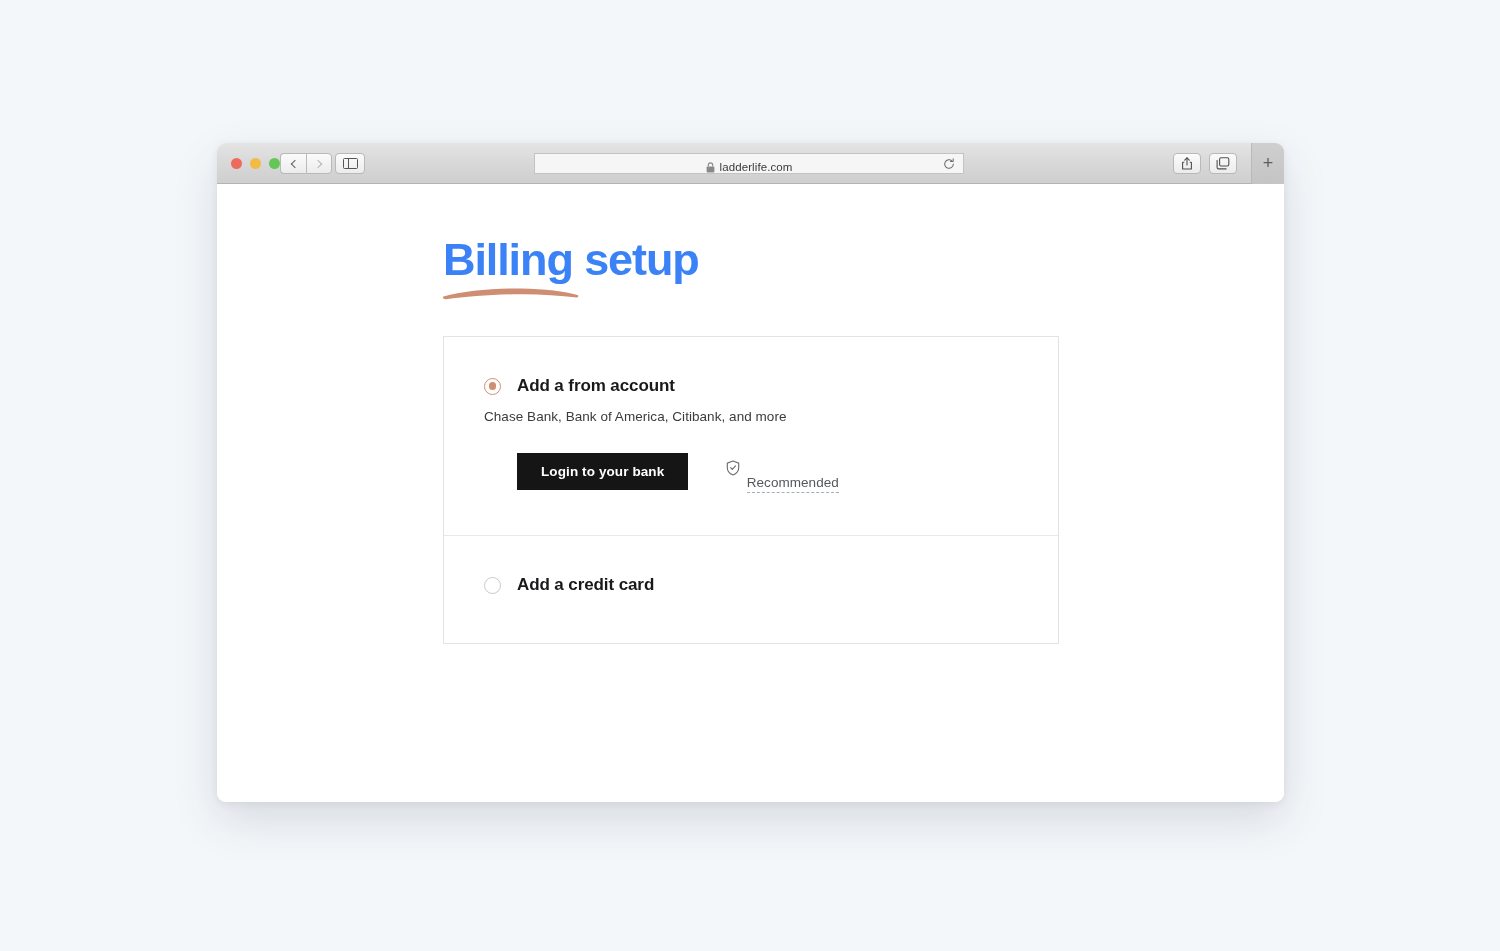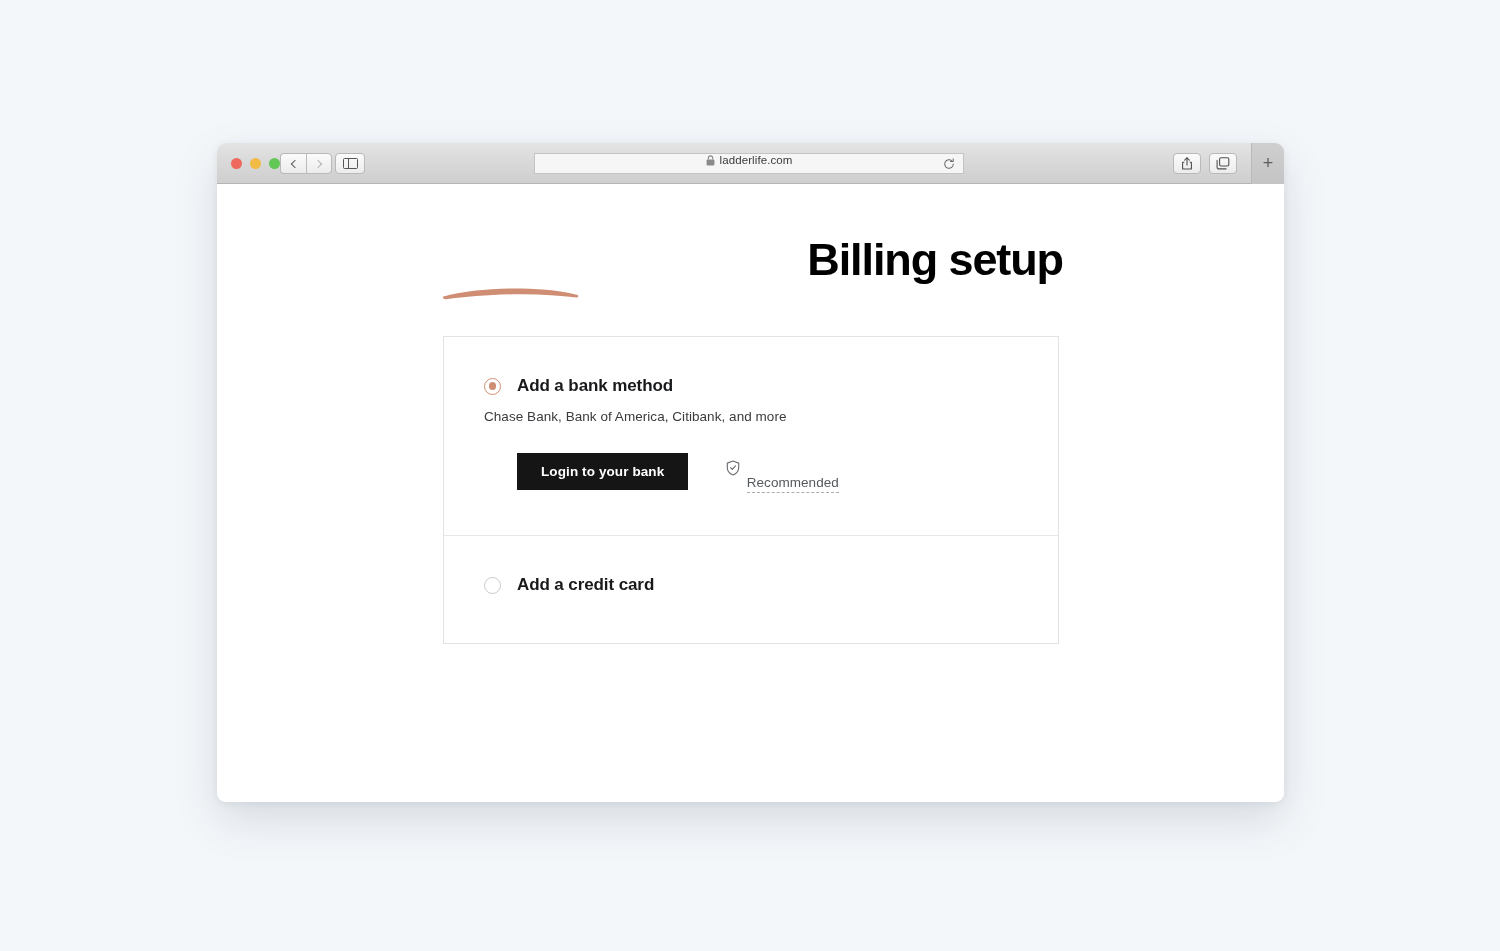--- a/index.html
+++ b/index.html
@@ -117,21 +117,21 @@
   .address-bar {
     position: absolute;
     left: 317px;
     top: 10px;
     width: 430px;
     height: 21px;
     background: #f6f6f6;
     border: 1px solid #c3c3c3;
     border-radius: 0;
     display: flex;
-    align-items: flex-start;
+    align-items: flex-end;
     justify-content: center;
   }
   .url-inner {
     display: flex;
     align-items: center;
     gap: 5px;
   }
   .lock-icon { display: block; }
   .url-text {
     font-size: 11.5px;
@@ -192,24 +192,23 @@
   .page-inner {
     position: absolute;
     left: 226px;
     top: 53px;
     width: 620px;
   }
 
   .page-title {
     font-size: 45px;
     font-weight: 700;
-    color: #000000;
+    color: #3b82f6;
     letter-spacing: -1.1px;
     line-height: 1;
-    text-align: right;
   }
 
   .title-underline {
     display: block;
     margin-top: 2px;
     margin-left: -2px;
   }
 
   .page-sub {
     margin-top: 16px;
@@ -384,21 +383,21 @@
       <svg class="title-underline" width="140" height="16" viewBox="0 0 140 16">
         <path d="M2.5 12.4 C22 7.2 52 4.0 80 4.6 C104 5.1 124 7.6 136.5 11.0 C137.8 11.4 137.4 13.6 135.8 13.4 C118 11.3 98 10.0 78 10.2 C52 10.5 26 12.5 5.0 15.2 C2.7 15.5 0.7 13.0 2.5 12.4 Z" fill="#cf8e73"></path>
       </svg>
 
 
       <div class="options-card">
 
         <div class="option-block first">
           <div class="option-head">
             <span class="radio checked"></span>
-            <span class="option-title">Add a bank method</span>
+            <span class="option-title">Add a from account</span>
           </div>
           <div class="option-desc">Chase Bank, Bank of America, Citibank, and more</div>
           <button class="bank-btn">Login to your bank</button>
           <div class="recommended-row">
             <svg width="14" height="16" viewBox="0 0 14 16">
               <path d="M7 1 L12.7 3.1 V7.5 C12.7 11.3 10.3 13.8 7 15 C3.7 13.8 1.3 11.3 1.3 7.5 V3.1 Z" fill="none" stroke="#6c6f73" stroke-width="1.15" stroke-linejoin="round"></path>
               <path d="M4.6 7.6 L6.3 9.3 L9.5 5.9" fill="none" stroke="#6c6f73" stroke-width="1.15" stroke-linecap="round" stroke-linejoin="round"></path>
             </svg>
             <span class="recommended-text">Recommended</span>
           </div>

